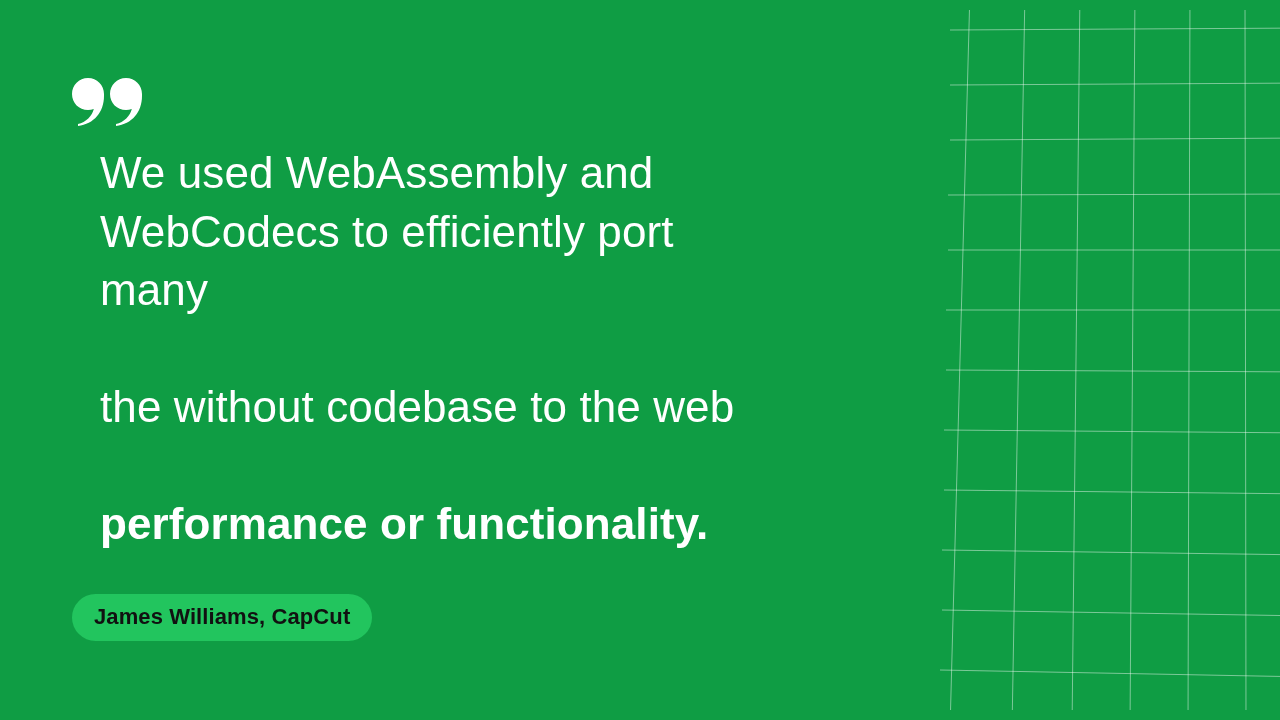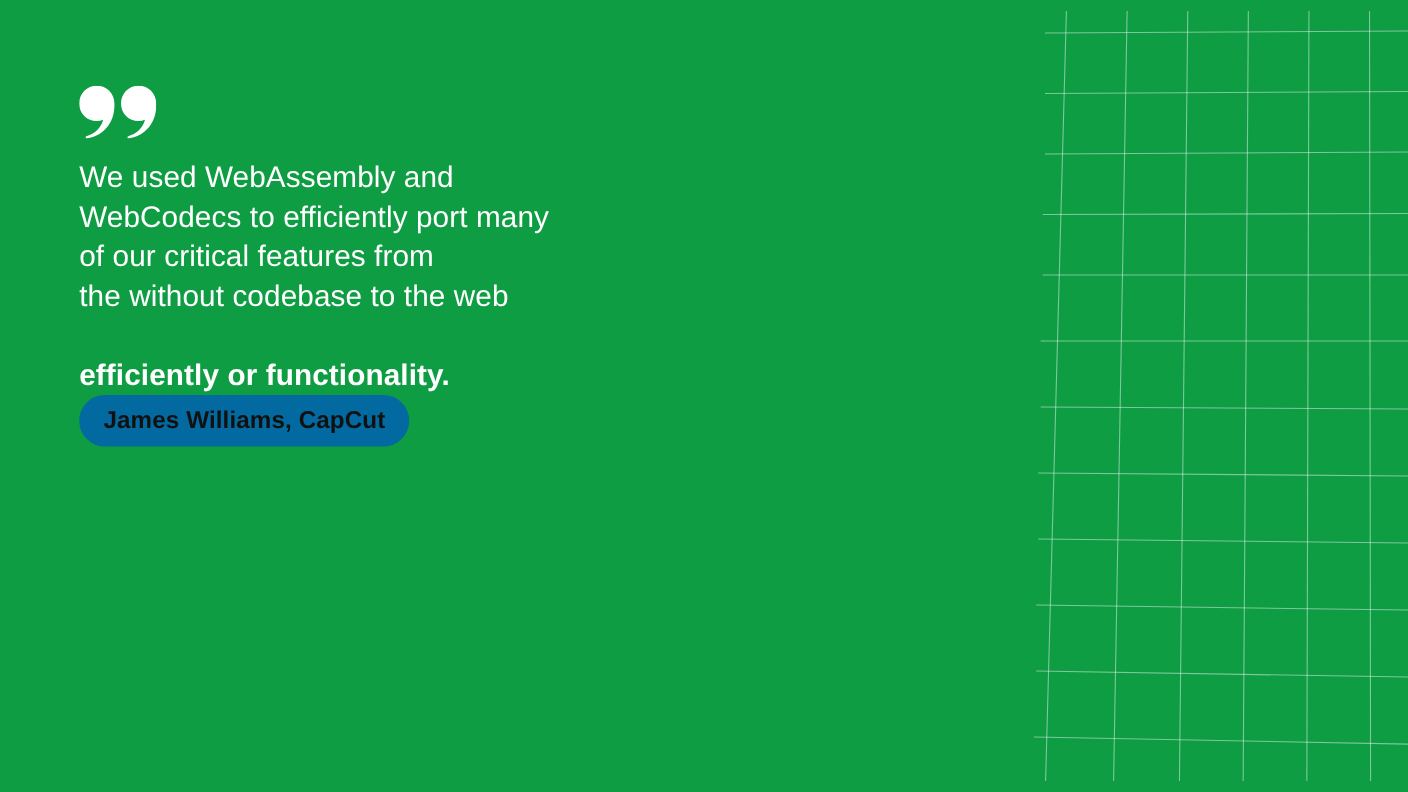--- a/index.html
+++ b/index.html
@@ -35,30 +35,32 @@
   .quote-mark {
     width: 70px;
     height: 48px;
     display: block;
     margin-bottom: 18px;
   }
   .quote-mark svg { width: 100%; height: 100%; display: block; }
   .quote-mark path { fill: #ffffff; }
 
   .quote-text {
-    font-size: 27px;
+    font-size: 44px;
     line-height: 1.33;
     font-weight: 400;
     letter-spacing: 0.1px;
+    margin-left: 28px;
   }
   .quote-text .bold { font-weight: 700; }
 
   .attribution {
     display: inline-block;
-    background: #0369a1;
+    margin-top: 40px;
+    background: #22c55e;
     color: #111111;
     font-weight: 700;
     font-size: 22px;
     padding: 10px 22px 11px;
     border-radius: 999px;
     letter-spacing: 0.1px;
   }
 </style>
 </head>
 <body>
@@ -96,24 +98,24 @@
     <span class="quote-mark">
       <svg viewBox="0 0 70 48">
         <path d="M16 0 C7 0 0 7 0 16 C0 25 7 32 16 32 C18 32 20 31.6 21.8 30.9 C20.2 38 14 44 6 46 L6 48 C22 46 32 34 32 18 L32 16 C32 7 25 0 16 0 Z"></path>
         <path d="M54 0 C45 0 38 7 38 16 C38 25 45 32 54 32 C56 32 58 31.6 59.8 30.9 C58.2 38 52 44 44 46 L44 48 C60 46 70 34 70 18 L70 16 C70 7 63 0 54 0 Z"></path>
       </svg>
     </span>
 
     <p class="quote-text">
       <span>We used WebAssembly and</span><br>
       <span>WebCodecs to efficiently port many</span><br>
-      <span>of our critical features from</span><br>
+      <br>
       <span>the without codebase to the web</span><br>
       <br>
-      <span class="bold">efficiently or functionality.</span>
+      <span class="bold">performance or functionality.</span>
     </p>
 
     <div class="attribution">
       <span>James Williams, CapCut</span>
     </div>
 
   </div>
 
 </div>
 

